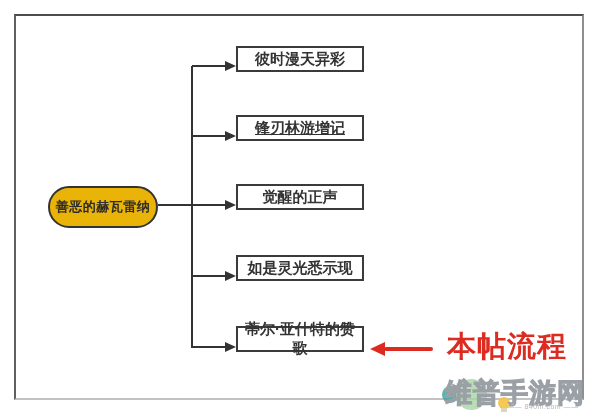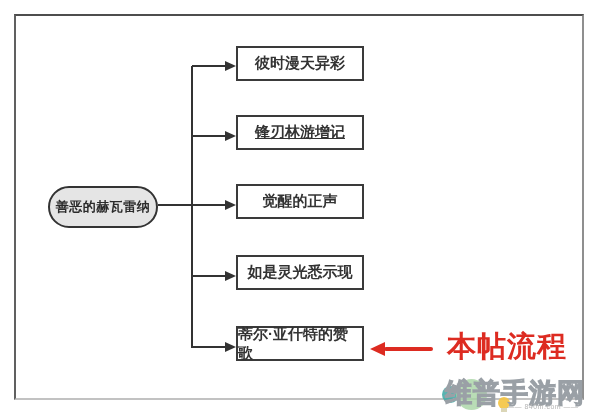--- a/index.html
+++ b/index.html
@@ -9,31 +9,31 @@
     overflow:hidden; font-family:"Liberation Sans","DejaVu Sans",sans-serif;
   }
   .frame {
     position:absolute; left:14px; top:14px; width:570px; height:386px;
     border-style:solid; border-width:2px;
     border-color:#4d4d4d #8f8f8f #c2c2c2 #606060;
     background:transparent;
   }
   .root-node {
     position:absolute; left:48px; top:186px; width:110px; height:42px;
-    border:2px solid #333; border-radius:22px; background:#e5e5e5;
+    border:2px solid #333; border-radius:22px; background:#eab308;
     display:flex; align-items:center; justify-content:center;
     font-size:13px; font-weight:700; color:#2b2b2b; letter-spacing:0.5px;
   }
   .box {
-    position:absolute; left:236px; width:128px; height:35px;
+    position:absolute; left:236px; width:128px; height:26px;
     border:2px solid #3a3a3a; background:#fff;
     display:flex; align-items:center; justify-content:center;
     font-size:15px; font-weight:700; color:#333;
   }
-  .b1{top:46px;} .b2{top:115px;text-decoration:underline;} .b3{top:184px;} .b4{top:255px;} .b5{top:326px;}
+  .b1{top:46px;} .b2{top:115px;text-decoration:underline;} .b3{top:184px;} .b4{top:255px;} .b5{top:326px;text-align:center;}
   .line { position:absolute; background:#333; }
   .spine { left:191px; top:66px; width:2px; height:282px; }
   .hline { height:2px; }
   .root-line { left:158px; top:204px; width:67px; }
   .br1 { left:192px; top:65px;  width:33px; }
   .br2 { left:192px; top:135px; width:33px; }
   .br4 { left:192px; top:275px; width:33px; }
   .br5 { left:192px; top:346px; width:33px; }
   .arrowhead {
     position:absolute; width:0; height:0;

